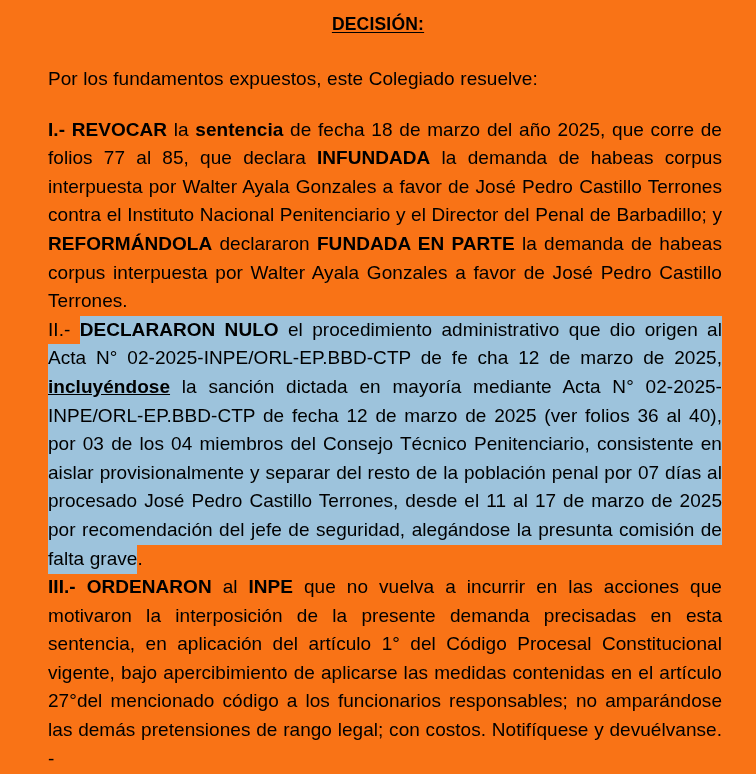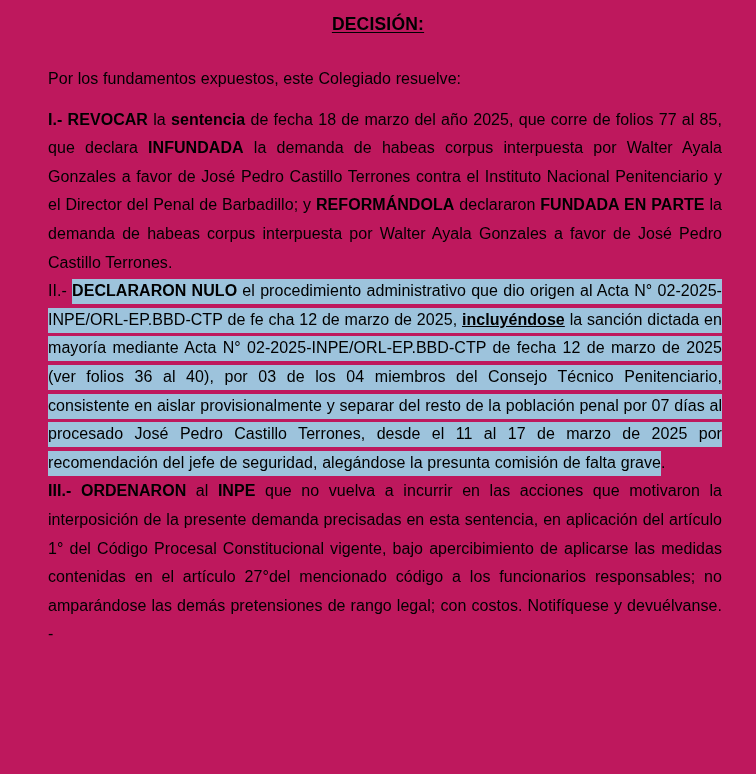--- a/index.html
+++ b/index.html
@@ -11,21 +11,21 @@
     width: 756px;
     height: 774px;
     font-family: "Liberation Sans", sans-serif;
     color: #000000;
     overflow: hidden;
   }
   .page {
     position: relative;
     width: 756px;
     height: 774px;
-    background: #be185d;
+    background: #f97316;
     box-sizing: border-box;
     padding: 0;
   }
   .doc-title {
     text-align: center;
     font-weight: bold;
     font-size: 17.5px;
     line-height: 20px;
     padding-top: 14px;
     letter-spacing: 0.2px;
@@ -34,27 +34,27 @@
     text-decoration: underline;
     text-underline-offset: 2px;
   }
   .body-block {
     padding: 0 34px 0 48px;
   }
   p.para {
     margin: 0;
     text-align: justify;
     text-justify: inter-word;
-    font-size: 16px;
+    font-size: 19px;
     line-height: 28.6px;
     letter-spacing: 0.05px;
     word-spacing: 0.2px;
   }
   p.intro { margin-top: 31px; }
-  p.p1 { margin-top: 12px; }
+  p.p1 { margin-top: 22px; }
   p.p2 { }
   p.p3 { }
   p.closing {
     margin: 0;
     font-size: 17.3px;
     line-height: 28.6px;
     text-align: left;
   }
   b { font-weight: bold; }
   .bu {

